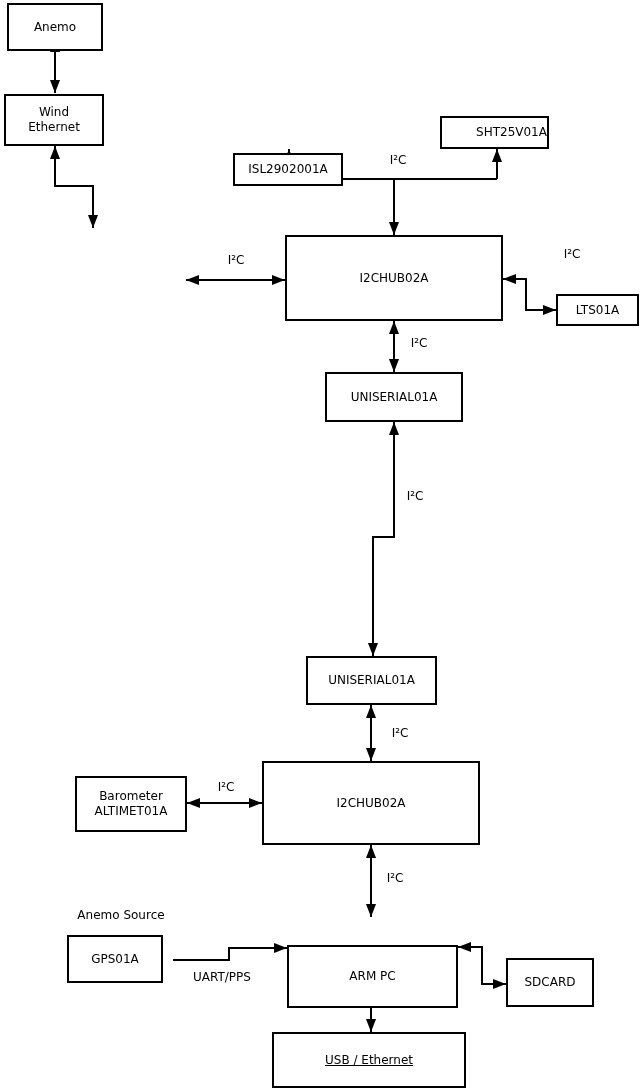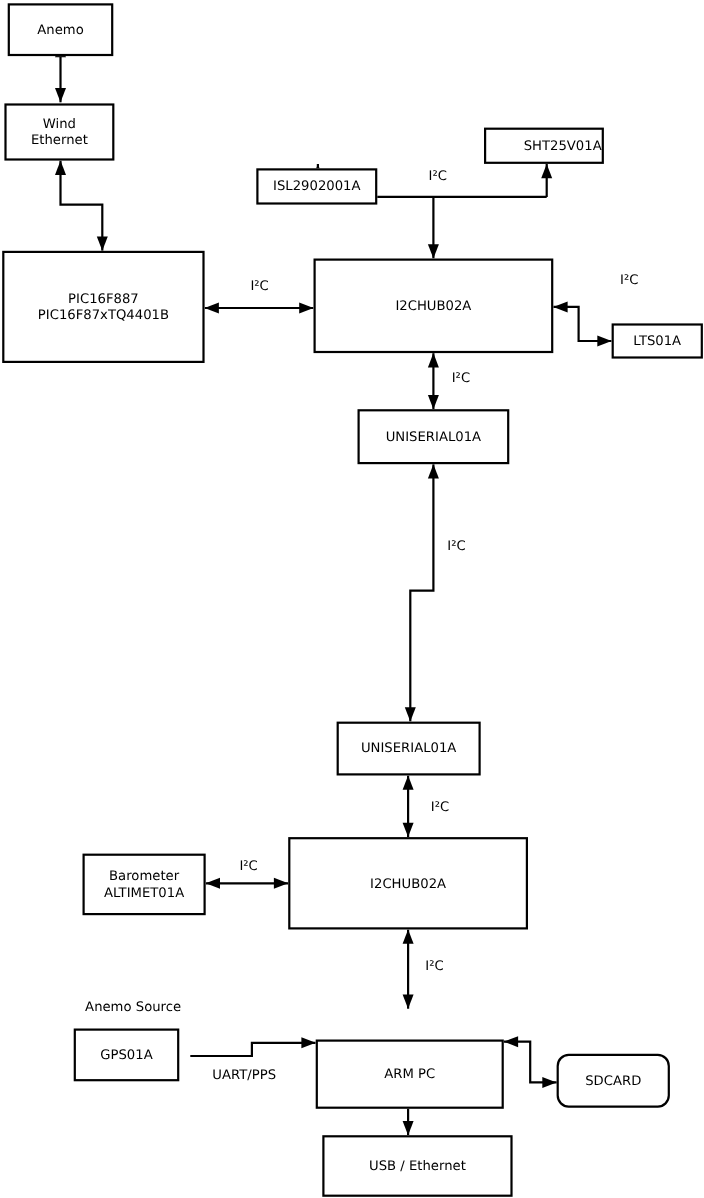--- a/index.html
+++ b/index.html
@@ -120,24 +120,20 @@
 
   <div class="node" style="left:7px;top:3px;width:96px;height:48px;">
     <span>Anemo</span>
   </div>
 
   <div class="node" style="left:4px;top:94px;width:100px;height:52px;">
     <span>Wind</span>
     <span>Ethernet</span>
   </div>
 
-  <div class="node" style="left:2px;top:228px;width:184px;height:102px;">
-    <span>PIC16F887</span>
-    <span>PIC16F87xTQ4401B</span>
-  </div>
 
   <div class="node" style="left:233px;top:116px;width:110px;height:33px;margin-top:37px;">
     <span>ISL2902001A</span>
   </div>
 
   <div class="node" style="left:440px;top:116px;width:109px;height:33px;padding-left:34px;">
     <span>SHT25V01A</span>
   </div>
 
   <div class="node" style="left:285px;top:235px;width:218px;height:86px;">
@@ -166,25 +162,25 @@
   </div>
 
   <div class="node" style="left:67px;top:935px;width:96px;height:48px;">
     <span>GPS01A</span>
   </div>
 
   <div class="node" style="left:287px;top:917px;width:171px;height:63px;margin-top:28px;">
     <span>ARM PC</span>
   </div>
 
-  <div class="node" style="left:506px;top:958px;width:103px;height:49px;border-radius:11px;">
+  <div class="node" style="left:506px;top:958px;width:88px;height:49px;">
     <span>SDCARD</span>
   </div>
 
-  <div class="node" style="left:293px;top:1032px;width:173px;height:56px;">
+  <div class="node" style="left:272px;top:1032px;width:194px;height:56px;text-decoration:underline;">
     <span>USB / Ethernet</span>
   </div>
 
   <span class="edge-label" style="left:398px;top:154px;">I²C</span>
   <span class="edge-label" style="left:236px;top:254px;">I²C</span>
   <span class="edge-label" style="left:572px;top:248px;">I²C</span>
   <span class="edge-label" style="left:419px;top:337px;">I²C</span>
   <span class="edge-label" style="left:415px;top:490px;">I²C</span>
   <span class="edge-label" style="left:400px;top:727px;">I²C</span>
   <span class="edge-label" style="left:226px;top:781px;">I²C</span>

